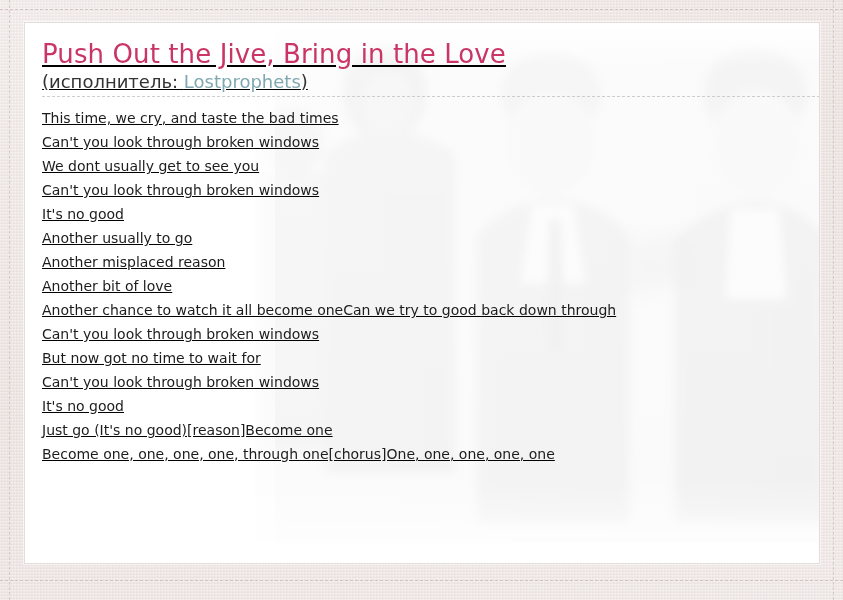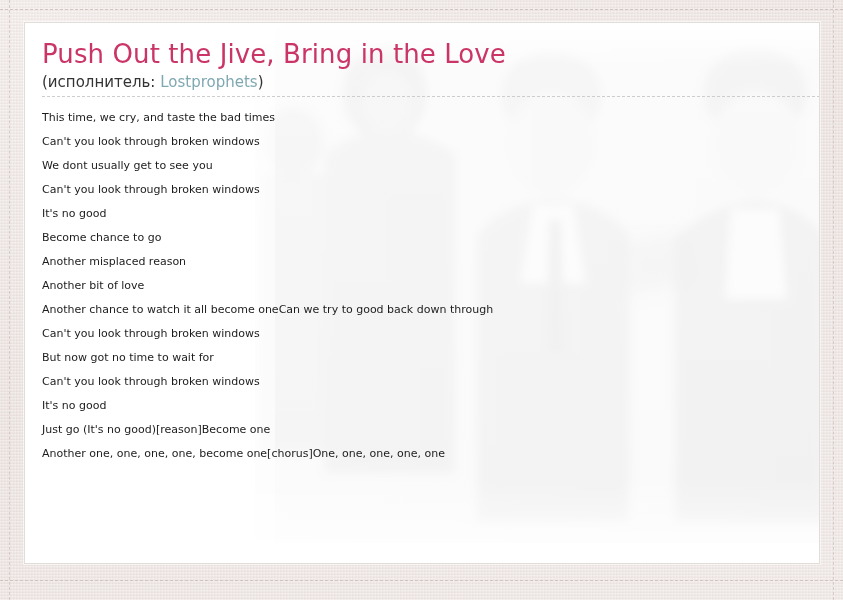--- a/index.html
+++ b/index.html
@@ -57,20 +57,21 @@
   #card {
     position: absolute;
     left: 24px;
     top: 22px;
     width: 794px;
     height: 540px;
     background: #ffffff;
     border: 1px solid #e3ddda;
     box-shadow: 0 0 0 1px rgba(255,255,255,0.6);
     overflow: hidden;
+    text-decoration: underline;
   }
 
   
   #photo-watermark {
     position: absolute;
     left: 0; top: 0; right: 0; bottom: 0;
     overflow: hidden;
     pointer-events: none;
   }
   #photo-watermark svg { display: block; }
@@ -86,21 +87,21 @@
     margin: 0;
     font-size: 26px;
     font-weight: normal;
     line-height: 30px;
     color: #cb3566;
     letter-spacing: .1px;
     white-space: nowrap;
   }
   #artist-line {
     margin: 4px 0 0 0;
-    font-size: 15px;
+    font-size: 18px;
     line-height: 18px;
     color: #333333;
     white-space: nowrap;
   }
   #artist-link {
     color: #7fa8b1;
     text-decoration: none;
   }
   #header-separator {
     margin: 5px 0 0 0;
@@ -108,21 +109,21 @@
     height: 0;
     border-top: 1px dashed #c9c9c9;
     opacity: .9;
   }
 
   
   #lyrics {
     margin: 9px 0 0 0;
     padding: 0;
     list-style: none;
-    font-size: 11px;
+    font-size: 14px;
     line-height: 24px;
     color: #1c1c1c;
     white-space: nowrap;
   }
   #lyrics li {
     white-space: nowrap;
   }
 </style>
 </head>
 <body>
@@ -204,26 +205,26 @@
     <p id="artist-line"><span>(исполнитель: </span><a id="artist-link" href="#">Lostprophets</a><span>)</span></p>
 
     <div id="header-separator"></div>
 
     <ul id="lyrics">
       <li>This time, we cry, and taste the bad times</li>
       <li>Can't you look through broken windows</li>
       <li>We dont usually get to see you</li>
       <li>Can't you look through broken windows</li>
       <li>It's no good</li>
-      <li>Become chance to go</li>
+      <li>Another usually to go</li>
       <li>Another misplaced reason</li>
       <li>Another bit of love</li>
       <li>Another chance to watch it all become oneCan we try to good back down through</li>
       <li>Can't you look through broken windows</li>
       <li>But now got no time to wait for</li>
       <li>Can't you look through broken windows</li>
       <li>It's no good</li>
       <li>Just go (It's no good)[reason]Become one</li>
-      <li>Another one, one, one, one, become one[chorus]One, one, one, one, one</li>
+      <li>Become one, one, one, one, through one[chorus]One, one, one, one, one</li>
     </ul>
 
   </div>
 </div>
 
 </body></html>

